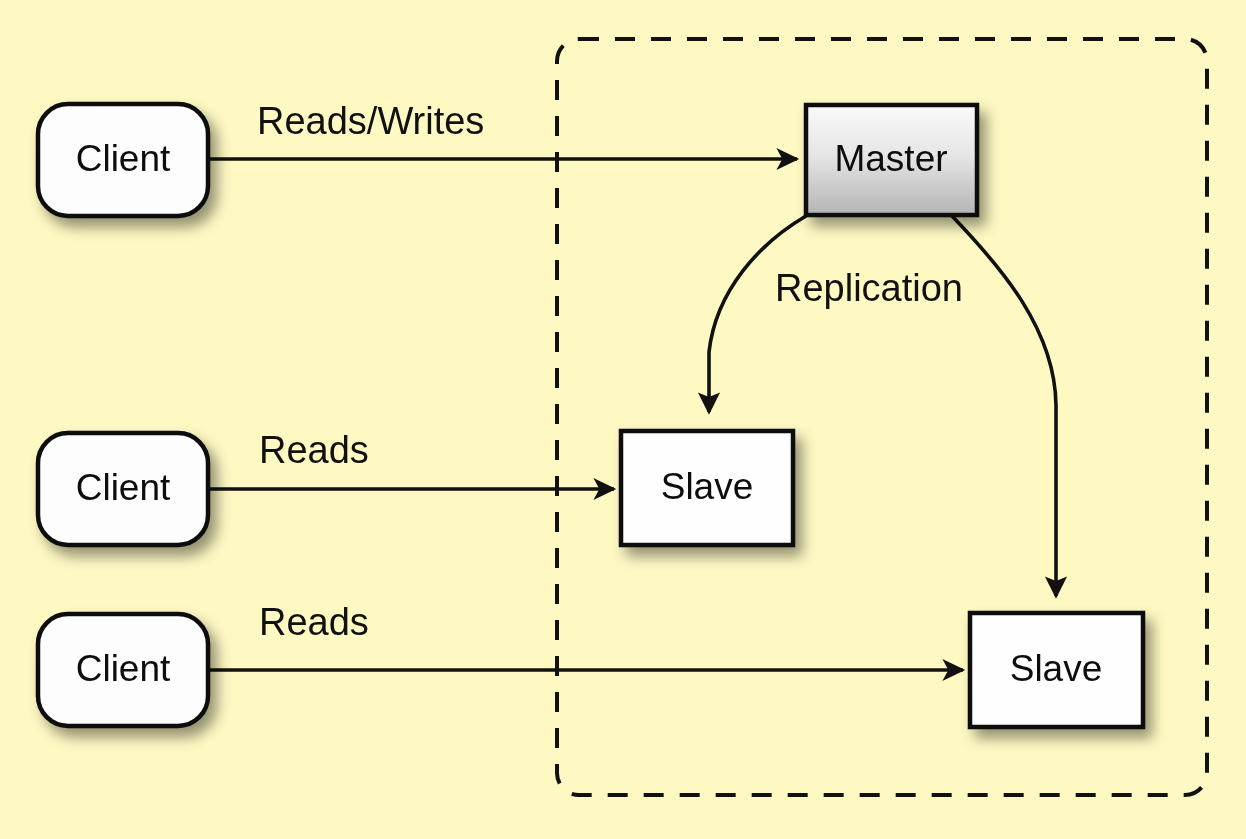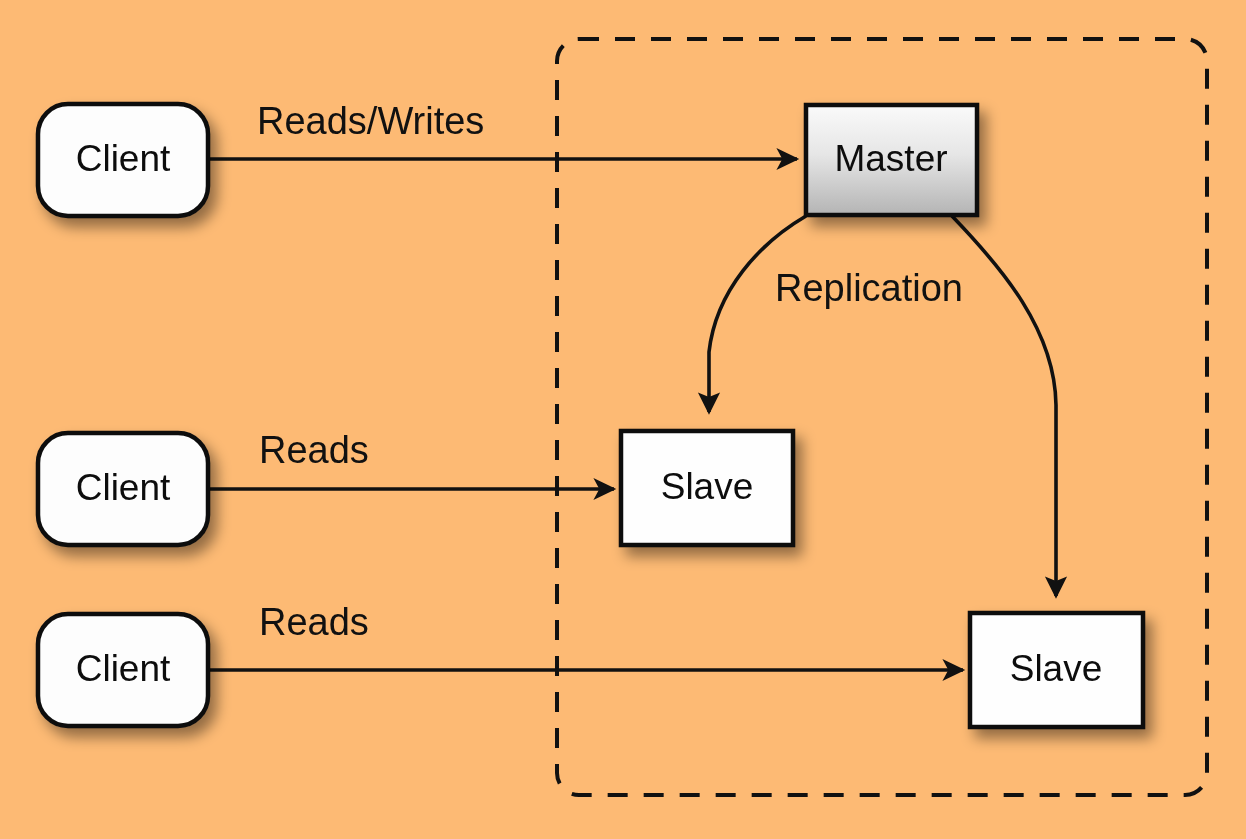--- a/index.html
+++ b/index.html
@@ -8,21 +8,21 @@
     padding: 0;
     background: #ffffff;
   }
   body {
     font-family: "Liberation Sans", sans-serif;
   }
   #diagram-root {
     position: relative;
     width: 1246px;
     height: 839px;
-    background: #fdba74;
+    background: #fef9c3;
     overflow: hidden;
   }
   #diagram-svg {
     position: absolute;
     top: 0;
     left: 0;
     width: 1246px;
     height: 839px;
   }
   .node-label {

